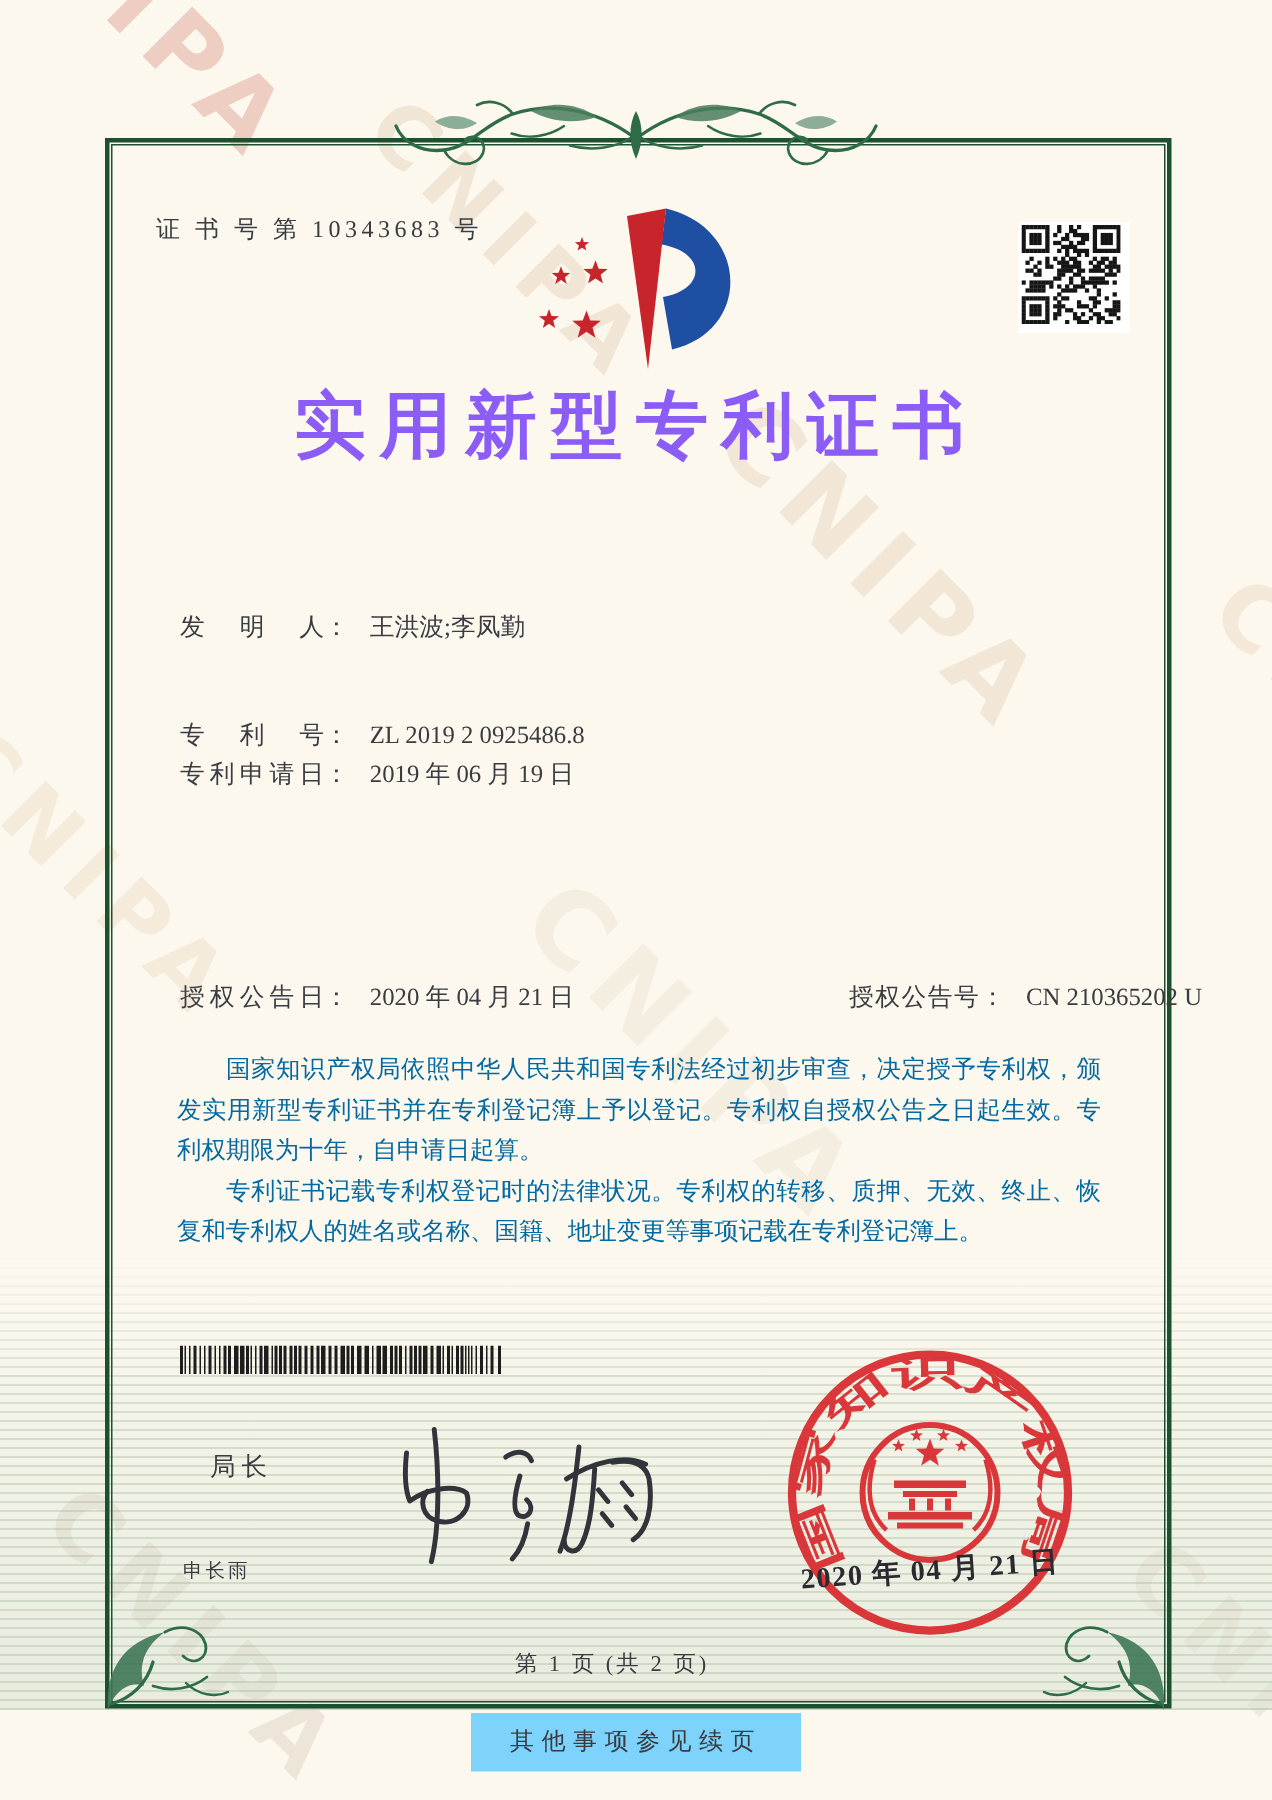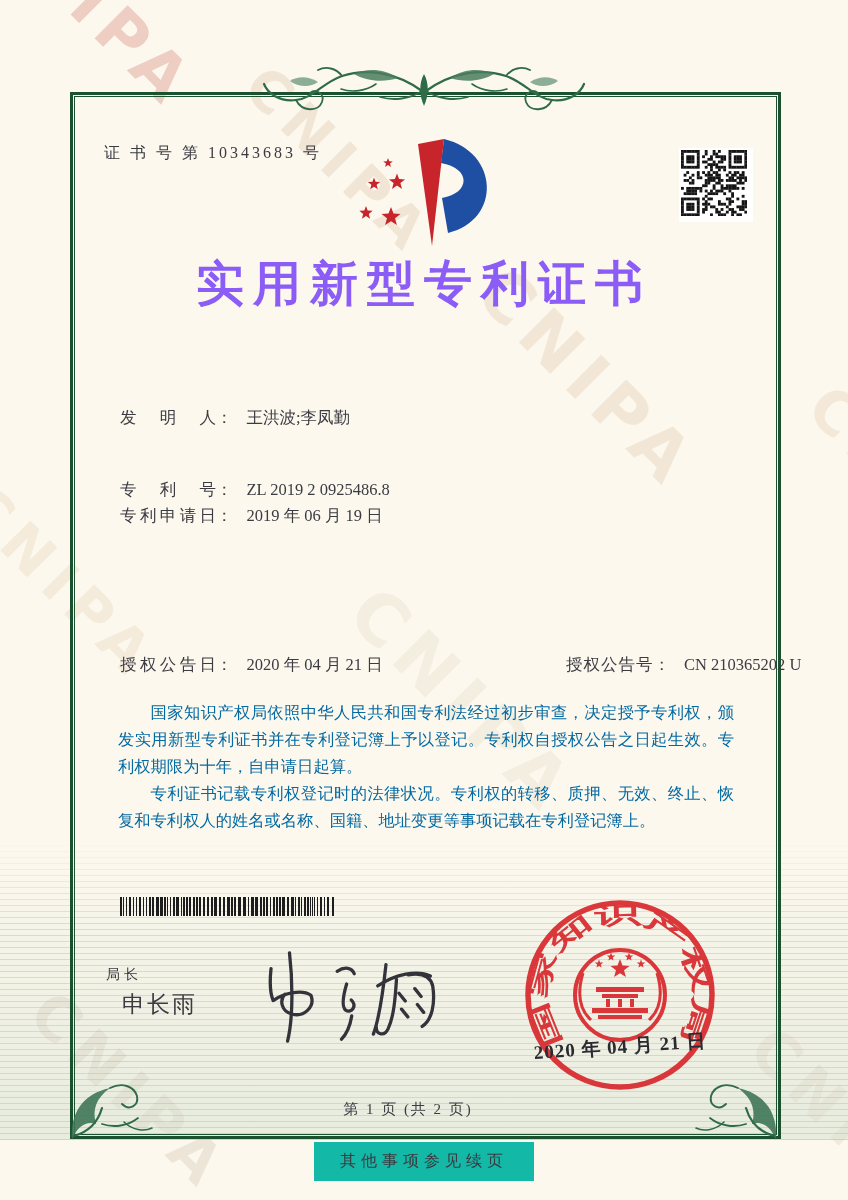--- a/index.html
+++ b/index.html
@@ -38,30 +38,30 @@
   .fvalue{display:inline-block;}
   .grant-right{position:absolute;left:446px;top:0;}
   .grant-right .flabel2{display:inline-block;letter-spacing:1px;}
 
   .paras{position:absolute;left:118px;top:699px;width:616px;font-size:16.3px;line-height:27px;
          text-align:justify;color:#0369a1;}
   .paras p{margin:0;text-indent:2em;}
 
   .barcode{position:absolute;left:120px;top:897px;}
 
-  .signer-title{position:absolute;left:106px;top:966px;font-size:14px;letter-spacing:4px;}
-  .signer-name{position:absolute;left:122px;top:989px;font-size:23px;letter-spacing:2px;}
+  .signer-title{position:absolute;left:140px;top:966px;font-size:17px;letter-spacing:4px;}
+  .signer-name{position:absolute;left:122px;top:1038px;font-size:13px;letter-spacing:2px;}
   .signature{position:absolute;left:250px;top:946px;transform:rotate(-2deg);}
 
   .seal{position:absolute;left:520px;top:895px;width:200px;height:200px;opacity:.93;mix-blend-mode:multiply;}
   .seal-date{position:absolute;left:515px;top:1034px;width:210px;text-align:center;font-size:19px;
              letter-spacing:1px;color:#2a2a30;transform:rotate(-4deg);font-weight:700;}
 
   .page-indicator{position:absolute;left:0;top:1100px;width:816px;text-align:center;font-size:15px;letter-spacing:2px;}
-  .note-box{position:absolute;left:424px;top:1142px;transform:translateX(-50%);background:#14b8a6;
+  .note-box{position:absolute;left:424px;top:1142px;transform:translateX(-50%);background:#7dd3fc;
             padding:9px 26px;font-size:16px;letter-spacing:5px;color:#3a3a40;z-index:6;white-space:nowrap;}
 </style>
 </head>
 <body>
 
 <div class="page">
 
   <span class="wm" style="left:-42px;top:-34px;font-size:64px;color:rgba(224,163,150,.50);">CNIPA</span>
   <span class="wm" style="left:220px;top:128px;font-size:56px;color:rgba(233,216,196,.60);">CNIPA</span>
   <span class="wm" style="left:448px;top:338px;font-size:68px;color:rgba(236,221,200,.62);">CNIPA</span>

